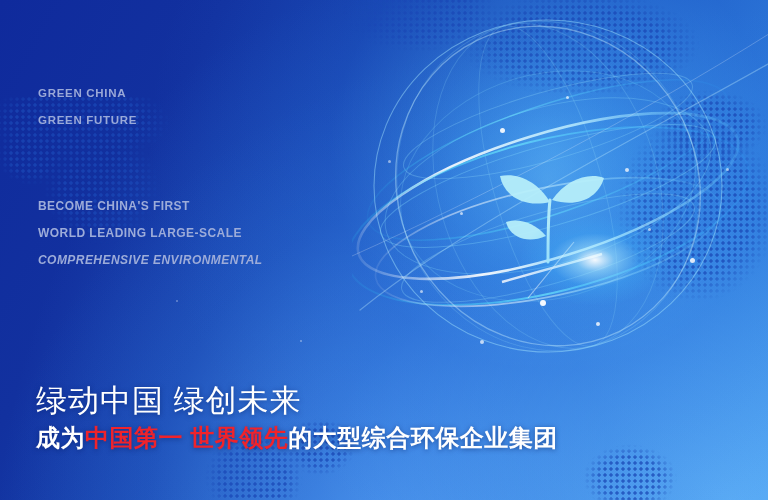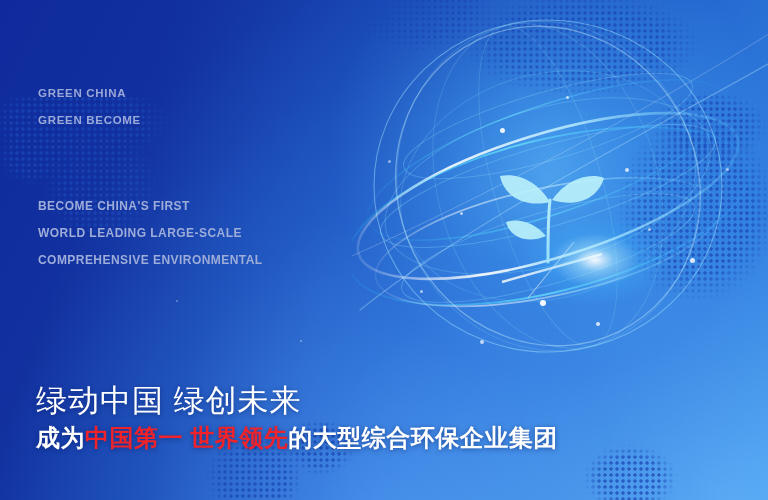--- a/index.html
+++ b/index.html
@@ -93,21 +93,21 @@
   #eyebrow-0{top:75px;}
   #eyebrow-1{top:102px;}
 
   .tagline{
     position:absolute;left:38px;
     font-size:12px;font-weight:bold;letter-spacing:.45px;
     color:#9dacd9;white-space:nowrap;
   }
   #tagline-0{top:187px;}
   #tagline-1{top:214px;text-align:center;}
-  #tagline-2{top:241px;}
+  #tagline-2{top:241px;font-style:italic;}
   #tagline-3{top:268px;}
 
   #headline-1{
     position:absolute;left:36px;top:368px;
     font-size:31px;font-weight:300;letter-spacing:1px;
     color:#ffffff;white-space:nowrap;
     text-shadow:0 1px 5px rgba(6,28,96,.55);
   }
   #headline-2{
     position:absolute;left:36px;top:410px;
@@ -202,21 +202,21 @@
   <div class="spark" style="left:420px;top:290px;width:3px;height:3px;opacity:.6;"></div>
   <div class="spark" style="left:726px;top:168px;width:3px;height:3px;opacity:.55;"></div>
   <div class="spark" style="left:388px;top:160px;width:3px;height:3px;opacity:.5;"></div>
   <div class="spark" style="left:648px;top:228px;width:3px;height:3px;opacity:.6;"></div>
   <div class="spark" style="left:480px;top:340px;width:4px;height:4px;opacity:.7;"></div>
   <div class="spark" style="left:300px;top:340px;width:2px;height:2px;opacity:.4;"></div>
   <div class="spark" style="left:176px;top:300px;width:2px;height:2px;opacity:.35;"></div>
 
   <div id="text-layer">
     <div class="eyebrow" id="eyebrow-0">GREEN CHINA</div>
-    <div class="eyebrow" id="eyebrow-1">GREEN BECOME</div>
+    <div class="eyebrow" id="eyebrow-1">GREEN FUTURE</div>
 
     <div class="tagline" id="tagline-0">BECOME CHINA'S FIRST</div>
     <div class="tagline" id="tagline-1">WORLD LEADING LARGE-SCALE</div>
     <div class="tagline" id="tagline-2">COMPREHENSIVE ENVIRONMENTAL</div>
 
     <div id="headline-1">绿动中国 绿创未来</div>
 
     <div id="headline-2"><span>成为</span><span class="hl-red">中国第一 世界领先</span><span>的大型综合环保企业集团</span></div>
   </div>
 

